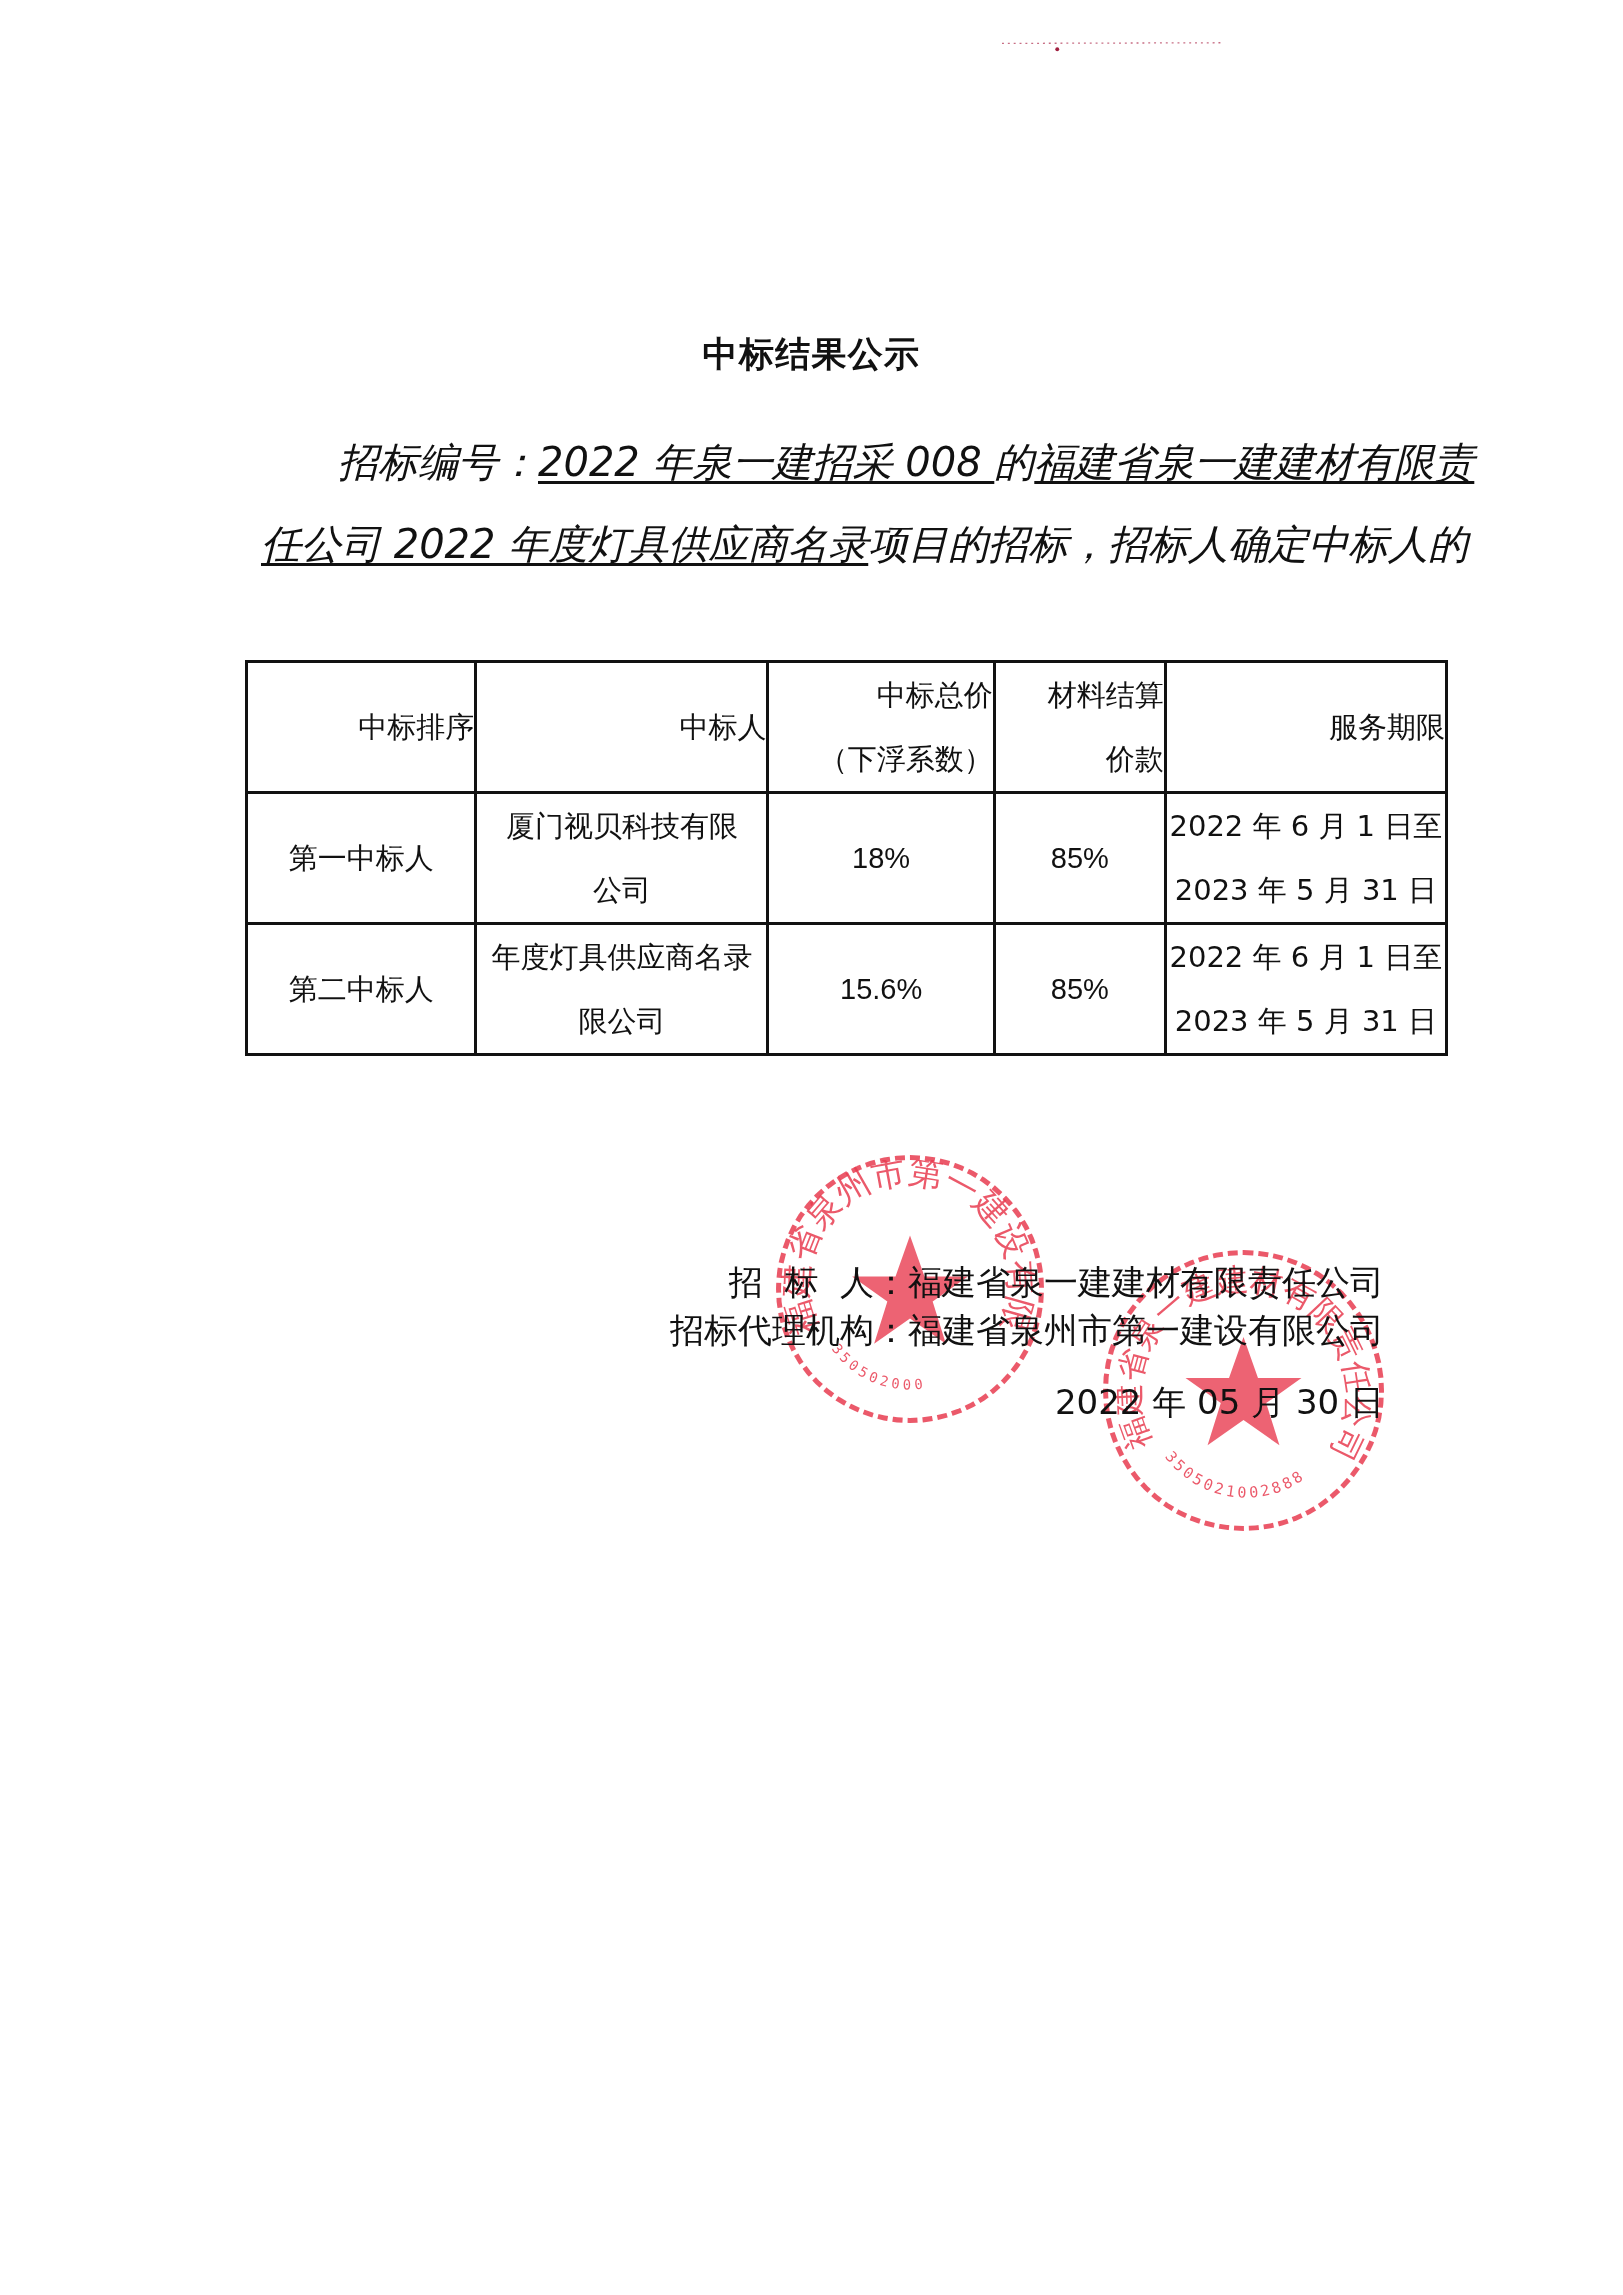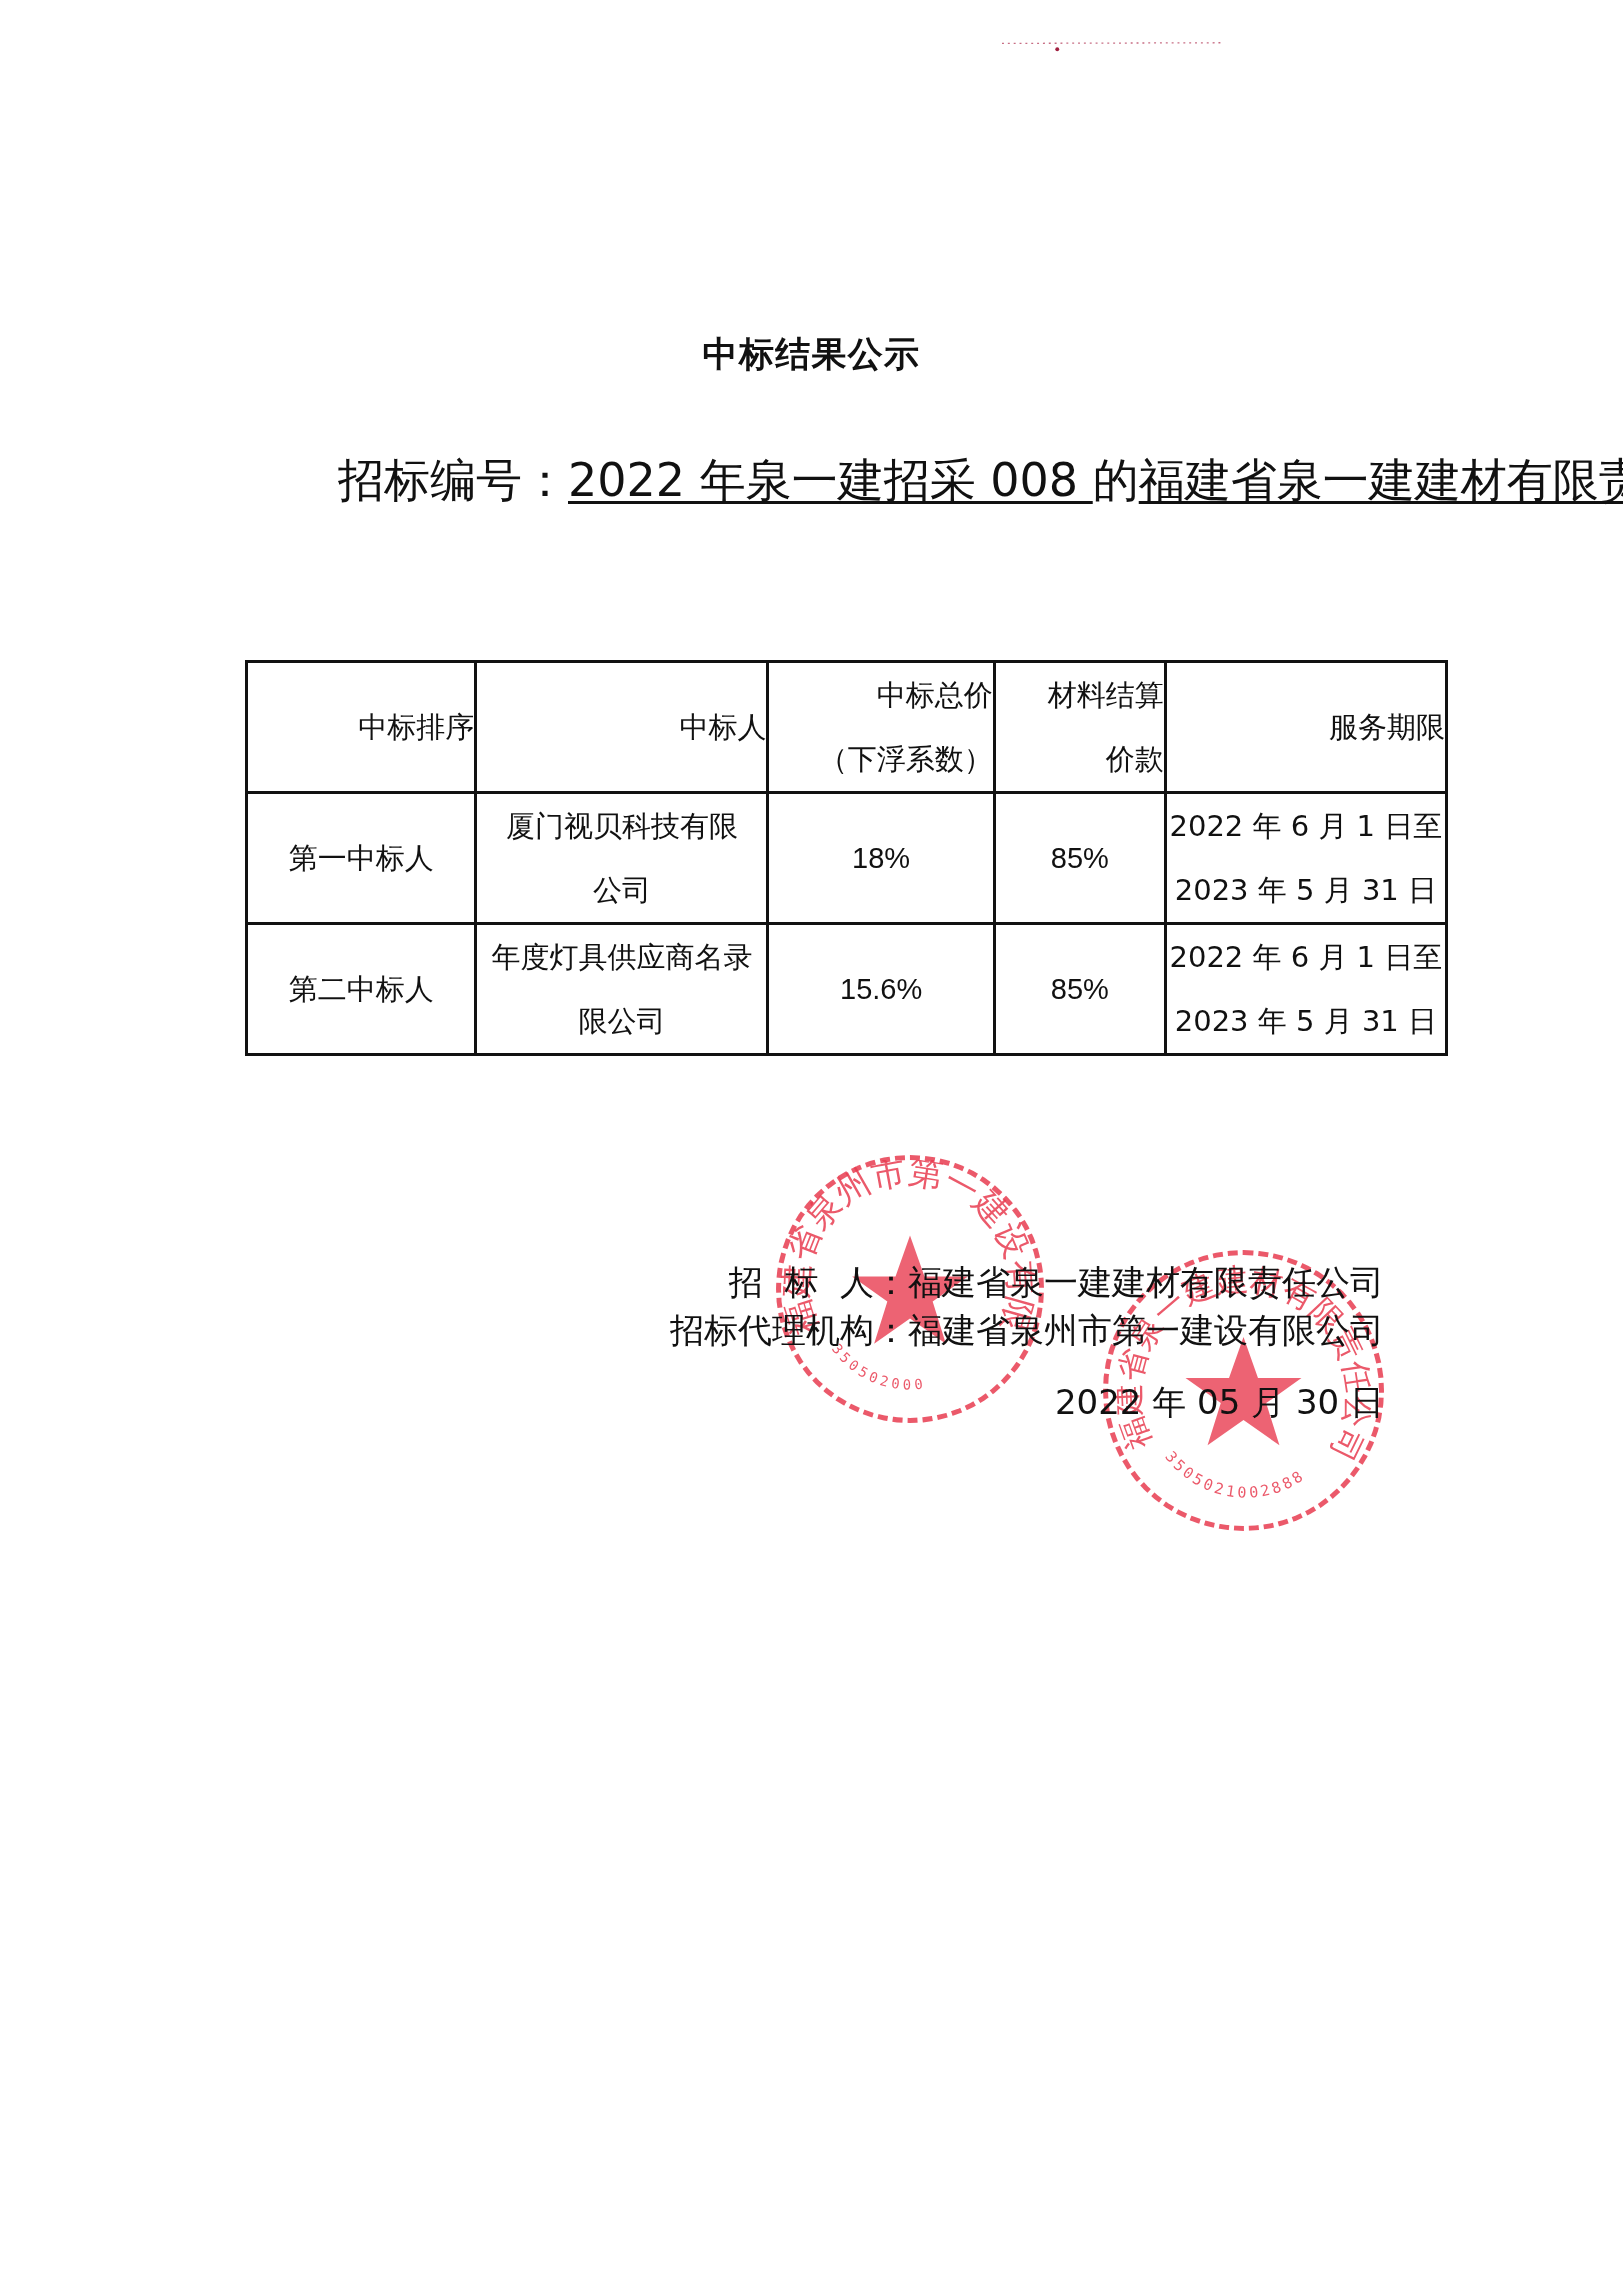--- a/index.html
+++ b/index.html
@@ -8,23 +8,24 @@
     font-family: "DejaVu Serif", "Liberation Serif", serif;
     color: #111111;
   }
   .title {
     position: absolute; left: 0; width: 1623px; top: 331px;
     text-align: center; font-size: 35px; font-weight: bold;
     font-family: "DejaVu Sans", "Liberation Sans", sans-serif;
     letter-spacing: 1.3px;
   }
   .para {
-    position: absolute; left: 261px; width: 1126px; top: 439px;
-    font-size: 46px; line-height: 82px;
+    position: absolute; left: 261px; width: 1126px; top: 421px;
+    font-size: 40px; line-height: 82px;
     font-family: "DejaVu Sans", "Liberation Sans", sans-serif;
+    font-style: italic;
   }
   .para .indent { display: inline-block; width: 77px; }
   .para u { text-decoration: underline; text-decoration-thickness: 2.6px; text-underline-offset: 5.2px; }
   .para .line { display: block; white-space: nowrap; }
   table.result {
     position: absolute; left: 245px; top: 660px;
     width: 1203px; border-collapse: collapse;
     font-family: "DejaVu Sans", "Liberation Sans", sans-serif;
     font-size: 29px;
   }
@@ -59,20 +60,21 @@
     <circle cx="86" cy="98" r="3" fill="#a02040"></circle>
     <circle cx="145" cy="45" r="3" fill="#a02040"></circle>
     <circle cx="160" cy="94" r="3" fill="#a02040"></circle>
   </svg>
 </div>
 
 <div class="title">中标结果公示</div>
 
 <div class="para">
   <span class="line"><span class="indent"></span><span>招标编号：</span><u>2022 年泉一建招采 008 </u><span>的</span><u>福建省泉一建建材有限责</u></span>
+  <span class="line"><u>任公司 2022 年度灯具供应商名录</u><span>项目的招标，招标人确定中标人的</span></span>
 </div>
 
 <table class="result">
   <tbody>
       <tr class="head">
     <th class="c1"><span>中标排序</span></th>
     <th class="c2"><span>中标人</span></th>
     <th class="c3"><span>中标总价</span><br><span>（下浮系数）</span></th>
     <th class="c4"><span>材料结算</span><br><span>价款</span></th>
     <th class="c5"><span>服务期限</span></th>

